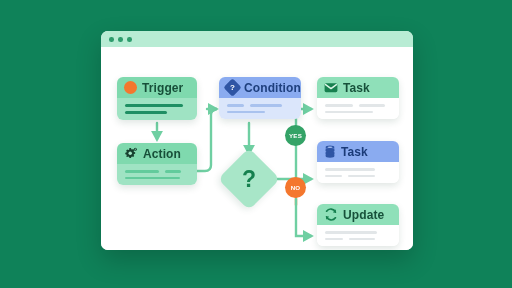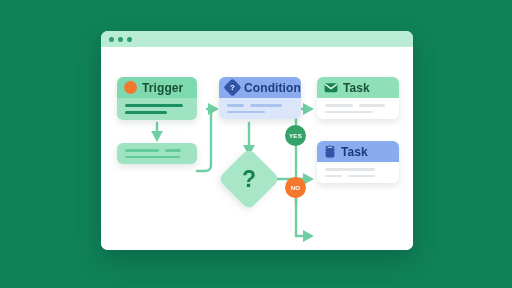--- a/index.html
+++ b/index.html
@@ -229,20 +229,31 @@
                 <span class="bar" style="width:58px"></span>
               </div>
             <div class="lrow">
                 <span class="bar" style="width:42px"></span>
               </div>
           </div>
         </div>
       </div>
 
       <div class="card green" id="card-action">
+        <div class="card-head">
+          <span class="icn">
+            <svg width="14" height="13" viewBox="0 0 14 13">
+              <path fill="#17412f" d="M5.4 1.1h1.6l.25 1.1 .9 .4 .95-.6 1.15 1.15-.6 .95 .4 .9 1.1 .25v1.6l-1.1 .25-.4 .9 .6 .95-1.15 1.15-.95-.6-.9 .4-.25 1.1H5.4l-.25-1.1-.9-.4-.95 .6L2.15 9.4l.6-.95-.4-.9-1.1-.25v-1.6l1.1-.25 .4-.9-.6-.95L3.3 2.45l.95 .6 .9-.4z"></path>
+              <circle cx="6.2" cy="6.3" r="1.7" fill="#9fe3c3"></circle>
+              <circle cx="11.3" cy="2.2" r="1.5" fill="#17412f"></circle>
+              <circle cx="11.3" cy="2.2" r="0.6" fill="#9fe3c3"></circle>
+            </svg>
+          </span>
+          <span class="card-title">Action</span>
+        </div>
         <div class="card-body">
           <div class="lines">
             <div class="lrow">
               <span class="bar" style="width:34px"></span>
               <span class="bar" style="width:16px"></span>
             </div>
             <div class="lrow">
                 <span class="bar" style="width:55px"></span>
               </div>
           </div>
@@ -316,16 +327,40 @@
                 <span class="bar" style="width:50px"></span>
               </div>
             <div class="lrow">
               <span class="bar" style="width:17px"></span>
               <span class="bar" style="width:27px"></span>
             </div>
           </div>
         </div>
       </div>
 
+      <div class="card white-green" id="card-update">
+        <div class="card-head">
+          <span class="icn">
+            <svg width="14" height="13" viewBox="0 0 14 13">
+              <path d="M11.4 4.2 A5 5 0 0 0 2.6 3.2" fill="none" stroke="#17804f" stroke-width="1.7" stroke-linecap="round"></path>
+              <path d="M2.6 8.8 A5 5 0 0 0 11.4 9.8" fill="none" stroke="#17804f" stroke-width="1.7" stroke-linecap="round"></path>
+              <path d="M11.9 1.3 L11.9 4.5 L8.8 4.5 Z" fill="#17804f"></path>
+              <path d="M2.1 11.7 L2.1 8.5 L5.2 8.5 Z" fill="#17804f"></path>
+            </svg>
+          </span>
+          <span class="card-title">Update</span>
+        </div>
+        <div class="card-body">
+          <div class="lines">
+            <div class="lrow">
+                <span class="bar" style="width:52px"></span>
+              </div>
+            <div class="lrow">
+              <span class="bar" style="width:18px"></span>
+              <span class="bar" style="width:26px"></span>
+            </div>
+          </div>
+        </div>
+      </div>
 
     </div>
   </div>
 </div>
 
 </body></html>

